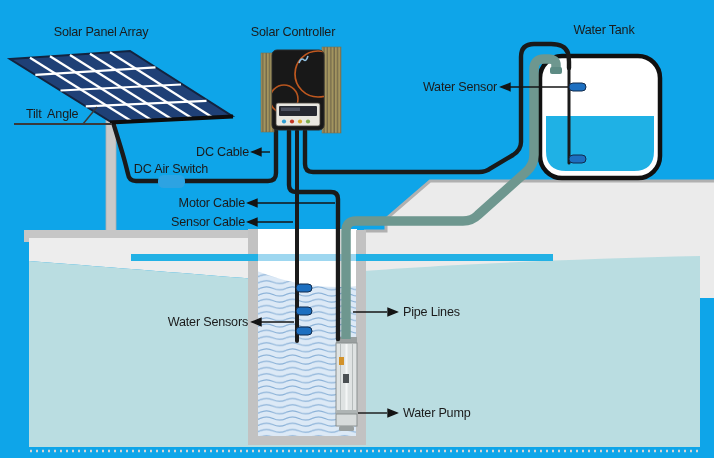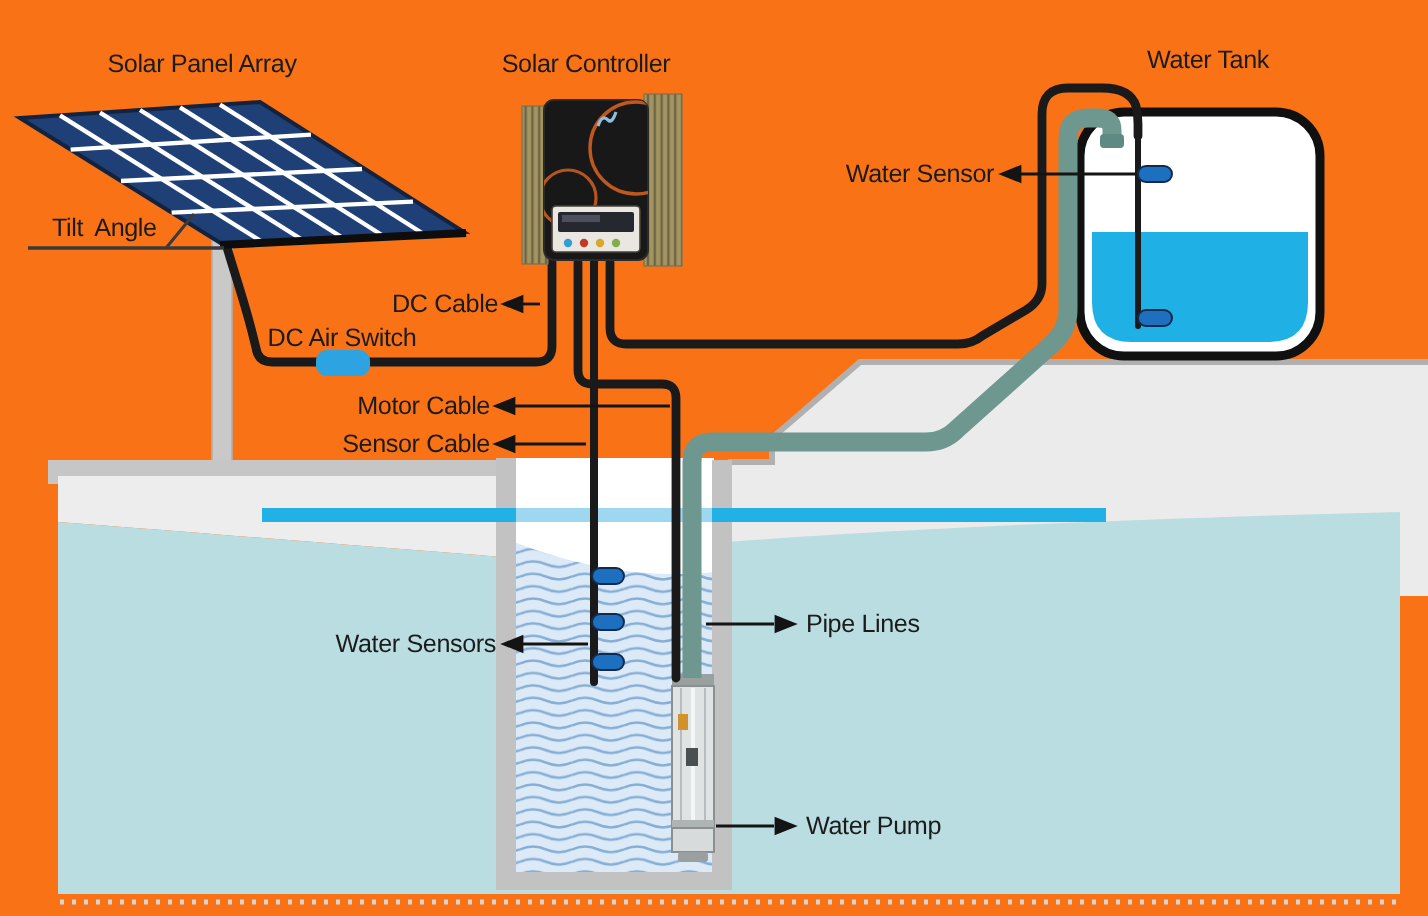--- a/index.html
+++ b/index.html
@@ -1,16 +1,16 @@
 <!DOCTYPE html>
 <html><head>
 <meta charset="utf-8">
 <style>
   html,body{margin:0;padding:0;background:#ffffff;}
-  .stage{position:relative;width:714px;height:458px;background:#f97316;overflow:hidden;
+  .stage{position:relative;width:714px;height:458px;background:#0ea5e9;overflow:hidden;
          font-family:"Liberation Sans", sans-serif;}
   svg{display:block;}
   text{font-family:"Liberation Sans", sans-serif;font-size:12.6px;fill:#1b1b1b;letter-spacing:-0.2px;}
   .lbl-tilt{word-spacing:3px;}
 </style>
 </head>
 <body>
 
 <div class="stage">
 <svg width="714" height="458" viewBox="0 0 714 458">

